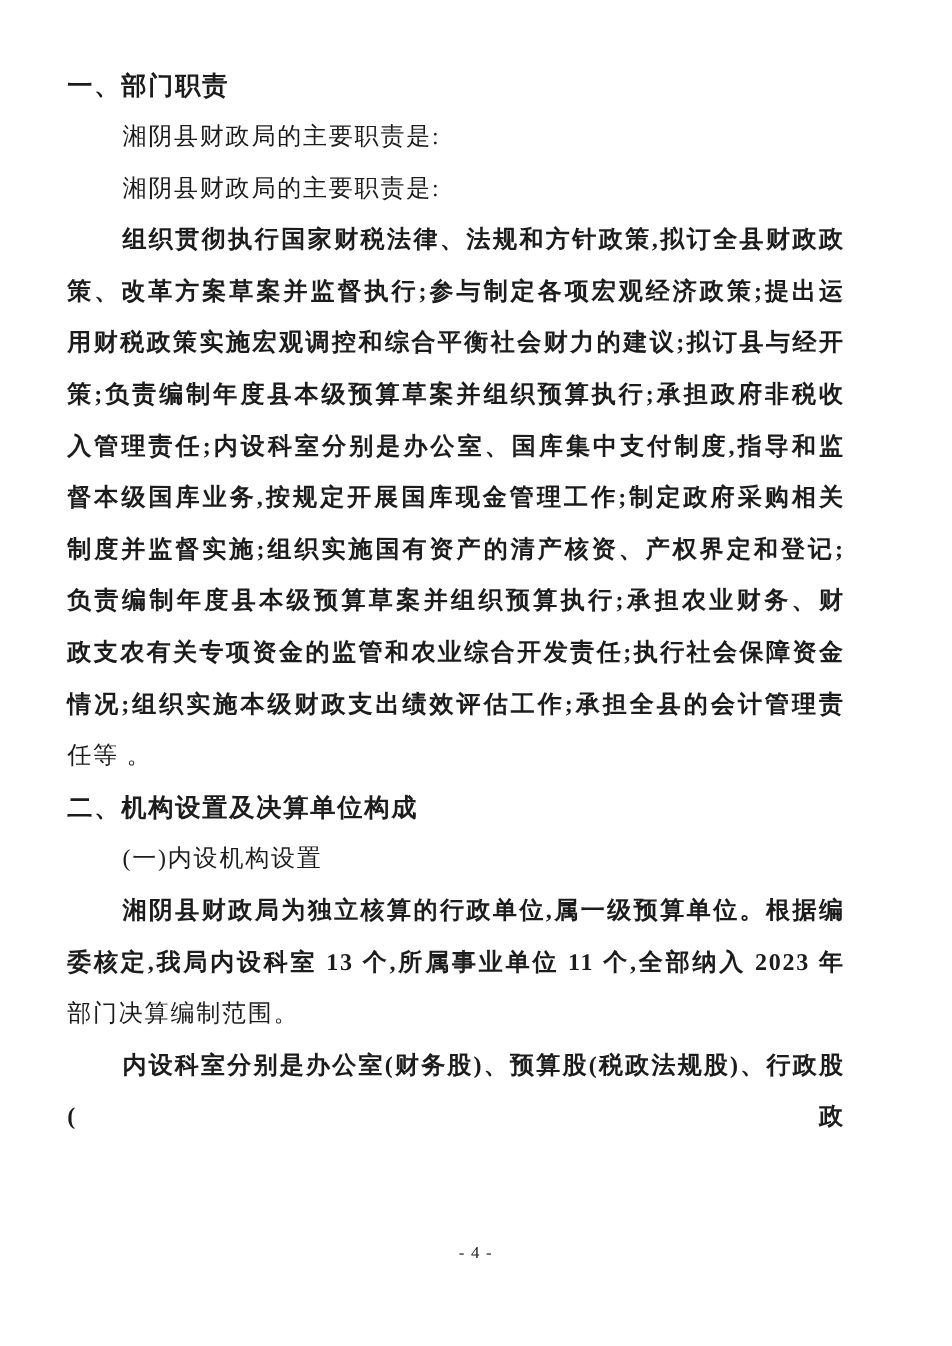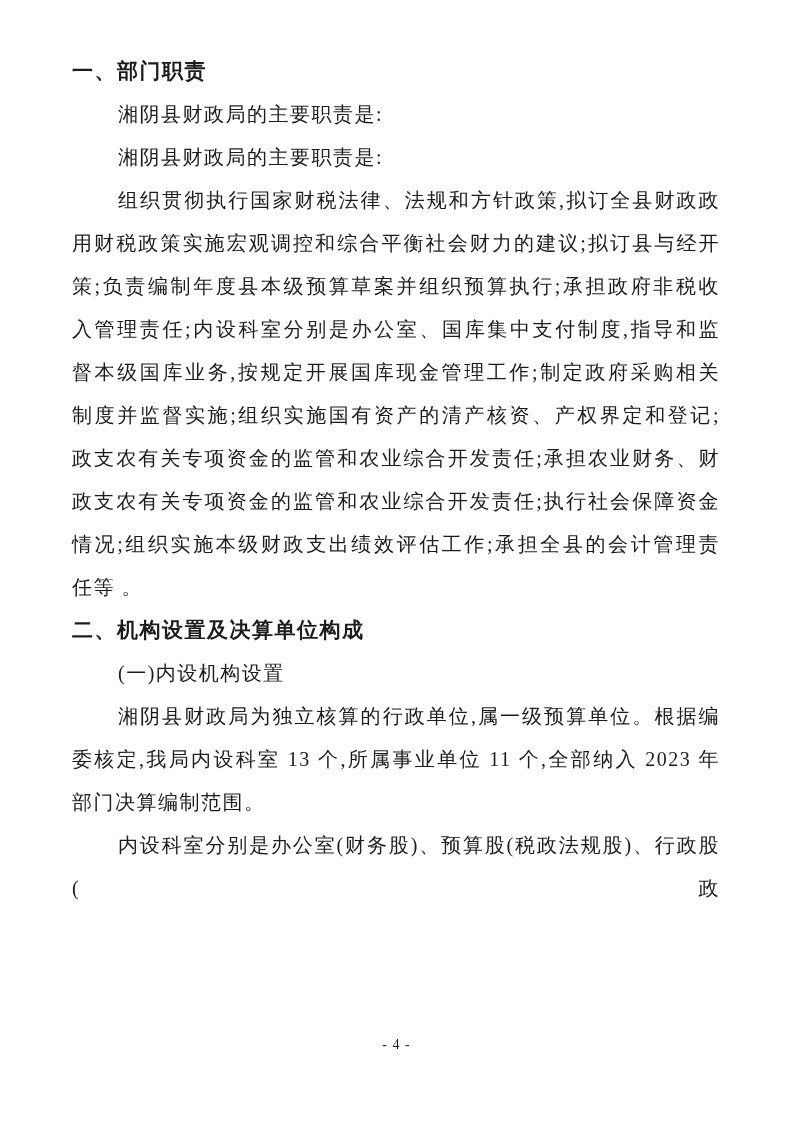--- a/index.html
+++ b/index.html
@@ -11,37 +11,38 @@
     position: relative;
     width: 793px;
     height: 1122px;
     background: #ffffff;
     font-family: "Liberation Serif", "DejaVu Serif", serif;
     color: #1c1c1c;
     overflow: hidden;
   }
   .content {
     position: absolute;
-    left: 72px;
+    left: 56px;
     top: 50px;
     width: 648px;
   }
   .line {
     height: 43px;
     line-height: 43px;
     font-size: 20px;
     letter-spacing: 1.5px;
     white-space: nowrap;
   }
   
   .just {
     white-space: normal;
     text-align: justify;
     text-align-last: justify;
     text-justify: inter-character;
+    font-weight: bold;
   }
   
   .indent {
     text-indent: 46px;
   }
   .h1, .h2 {
     font-weight: bold;
     font-size: 21px;
     letter-spacing: 1.5px;
   }
@@ -63,26 +64,27 @@
 
 <div class="page">
   <div class="content">
 
     <div class="line h1">一、部门职责</div>
 
     <div class="line indent">湘阴县财政局的主要职责是:</div>
     <div class="line indent">湘阴县财政局的主要职责是:</div>
 
     <div class="line just indent">组织贯彻执行国家财税法律、法规和方针政策,拟订全县财政政</div>
+    <div class="line just">策、改革方案草案并监督执行;参与制定各项宏观经济政策;提出运</div>
     <div class="line just">用财税政策实施宏观调控和综合平衡社会财力的建议;拟订县与经开</div>
     <div class="line just">策;负责编制年度县本级预算草案并组织预算执行;承担政府非税收</div>
     <div class="line just">入管理责任;内设科室分别是办公室、国库集中支付制度,指导和监</div>
     <div class="line just">督本级国库业务,按规定开展国库现金管理工作;制定政府采购相关</div>
     <div class="line just">制度并监督实施;组织实施国有资产的清产核资、产权界定和登记;</div>
-    <div class="line just">政支农有关专项资金的监管和农业综合开发责任;承担农业财务、财</div>
+    <div class="line just">负责编制年度县本级预算草案并组织预算执行;承担农业财务、财</div>
     <div class="line just">政支农有关专项资金的监管和农业综合开发责任;执行社会保障资金</div>
     <div class="line just">情况;组织实施本级财政支出绩效评估工作;承担全县的会计管理责</div>
     <div class="line">任等 。</div>
 
     <div class="line h2">二、机构设置及决算单位构成</div>
 
     <div class="line indent">(一)内设机构设置</div>
 
     <div class="line just indent">湘阴县财政局为独立核算的行政单位,属一级预算单位。根据编</div>
     <div class="line just">委核定,我局内设科室 13 个,所属事业单位 11 个,全部纳入 2023 年</div>

